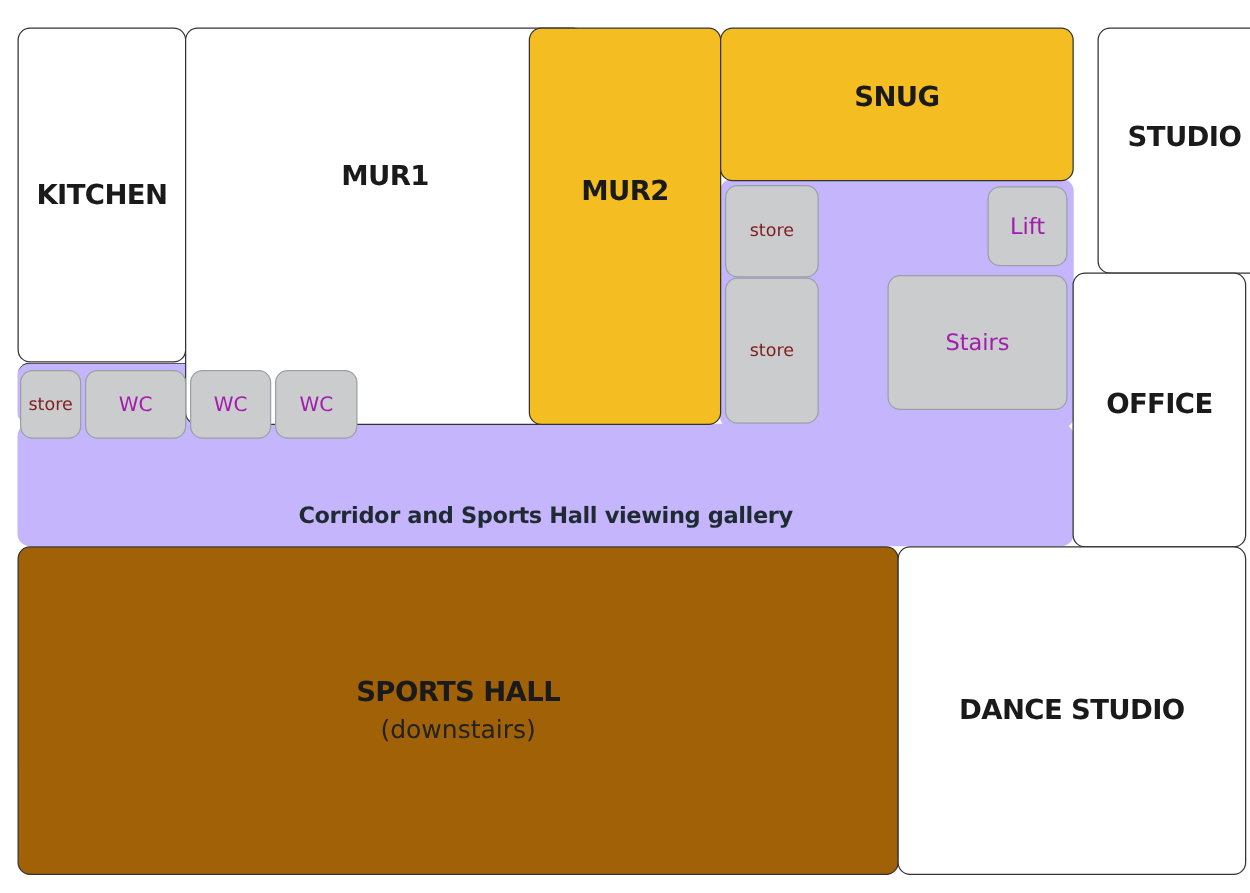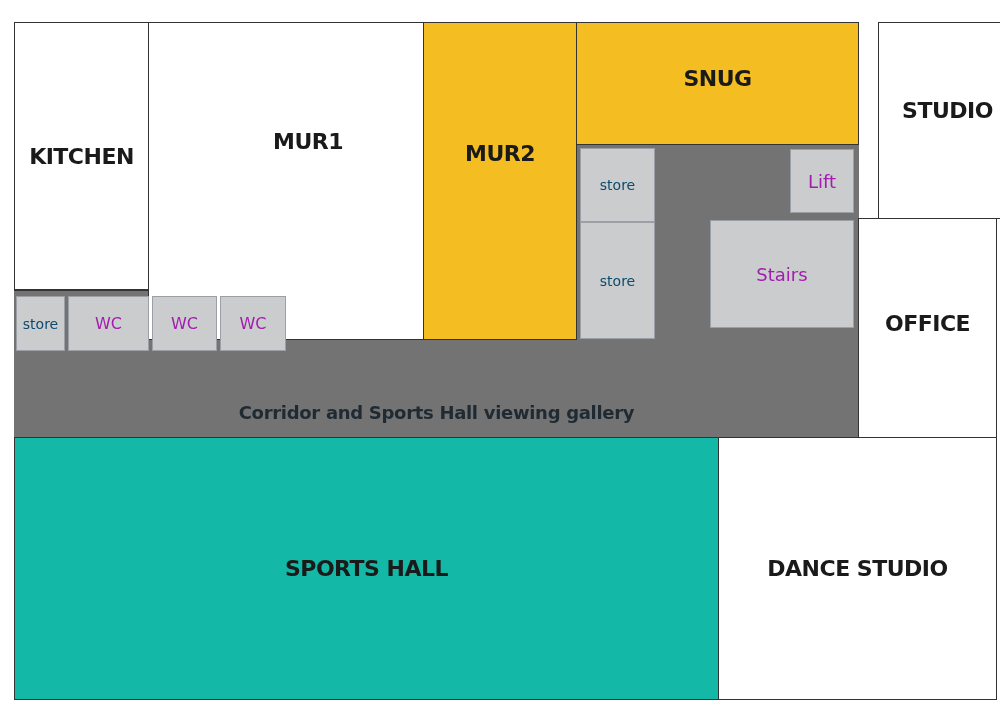--- a/index.html
+++ b/index.html
@@ -1,26 +1,26 @@
 <!DOCTYPE html>
 <html><head>
 <meta charset="utf-8">
 <style>
   html, body { margin:0; padding:0; background:#ffffff; }
   body { width:1000px; height:714px; position:relative; overflow:hidden;
          font-family:"DejaVu Sans", sans-serif; }
   .room { position:absolute; box-sizing:border-box; display:flex; flex-direction:column;
-          align-items:center; justify-content:center; text-align:left; color:#1a1a1a; }
+          align-items:center; justify-content:center; text-align:left; color:#1a1a1a;border-radius:10px; }
   .white { background:#ffffff; border:1.5px solid #333; }
   .yellow { background:#f4be22; border:1.5px solid #333; }
-  .blue { background:#737373; }
+  .blue { background:#c4b5fd; }
   .grey { background:#cbcccd; border:1px solid #9aa0a6; }
   .big { font-weight:bold; font-size:22px; letter-spacing:-0.5px; }
   .small { font-size:16px; color:#a21caf; }
-  .tiny { font-size:14px; color:#0c4a6e; }
+  .tiny { font-size:14px; color:#7f1d1d; }
   .corr { font-weight:bold; font-size:18px; color:#1f2a33; letter-spacing:-0.3px; }
   .sub { font-size:20px; color:#222; margin-top:4px; }
 </style>
 </head>
 <body>
 
 <div class="room blue" style="left:14px;top:290px;width:276px;height:50px;border-top:1.5px solid #333;border-right:1.5px solid #333;"></div>
 <div class="room blue" style="left:576px;top:143px;width:283px;height:200px;"></div>
 <div class="room blue" style="left:14px;top:339px;width:845px;height:98px;justify-content:flex-end;padding-bottom:14px;">
   <span class="corr">Corridor and Sports Hall viewing gallery</span>
@@ -64,18 +64,19 @@
 <div class="room grey" style="left:580px;top:222px;width:75px;height:117px;">
   <span class="tiny">store</span>
 </div>
 <div class="room grey" style="left:790px;top:149px;width:64px;height:64px;">
   <span class="small" style="font-size:18px;">Lift</span>
 </div>
 <div class="room grey" style="left:710px;top:220px;width:144px;height:108px;">
   <span class="small" style="font-size:18px;">Stairs</span>
 </div>
 
-<div class="room" style="left:14px;top:437px;width:705px;height:263px;background:#14b8a6;border:1.5px solid #333;">
+<div class="room" style="left:14px;top:437px;width:705px;height:263px;background:#a16207;border:1.5px solid #333;">
   <span class="big">SPORTS HALL</span>
+  <span class="sub">(downstairs)</span>
 </div>
 <div class="room white" style="left:718px;top:437px;width:279px;height:263px;padding-bottom:klpx;">
   <span class="big" style="margin-bottom:0;">DANCE STUDIO</span>
 </div>
 
 </body></html>

